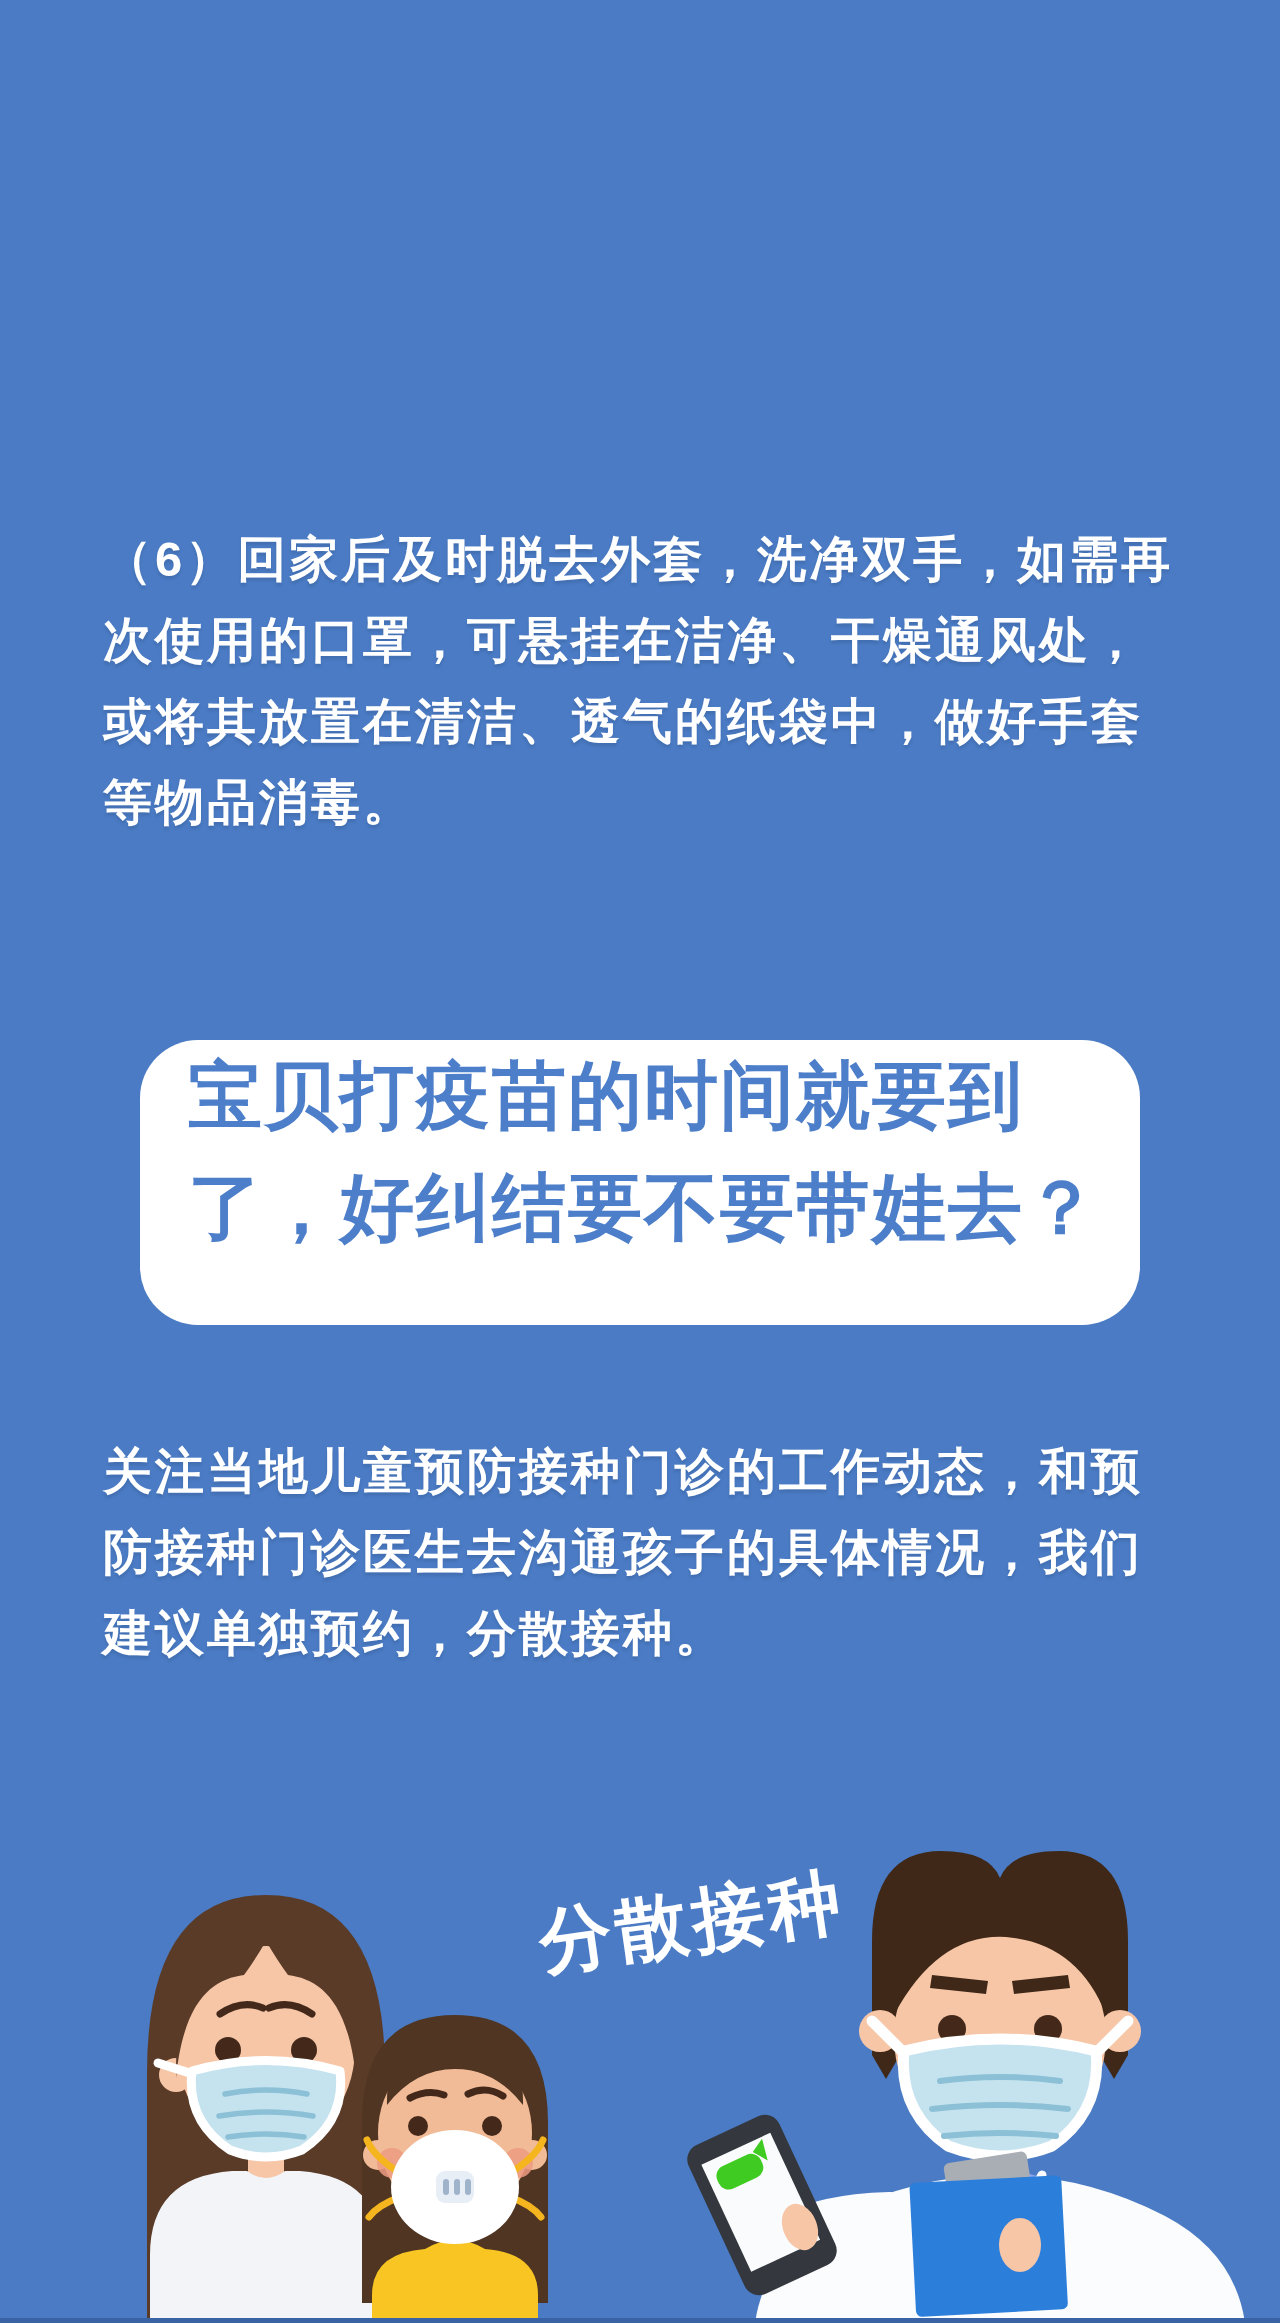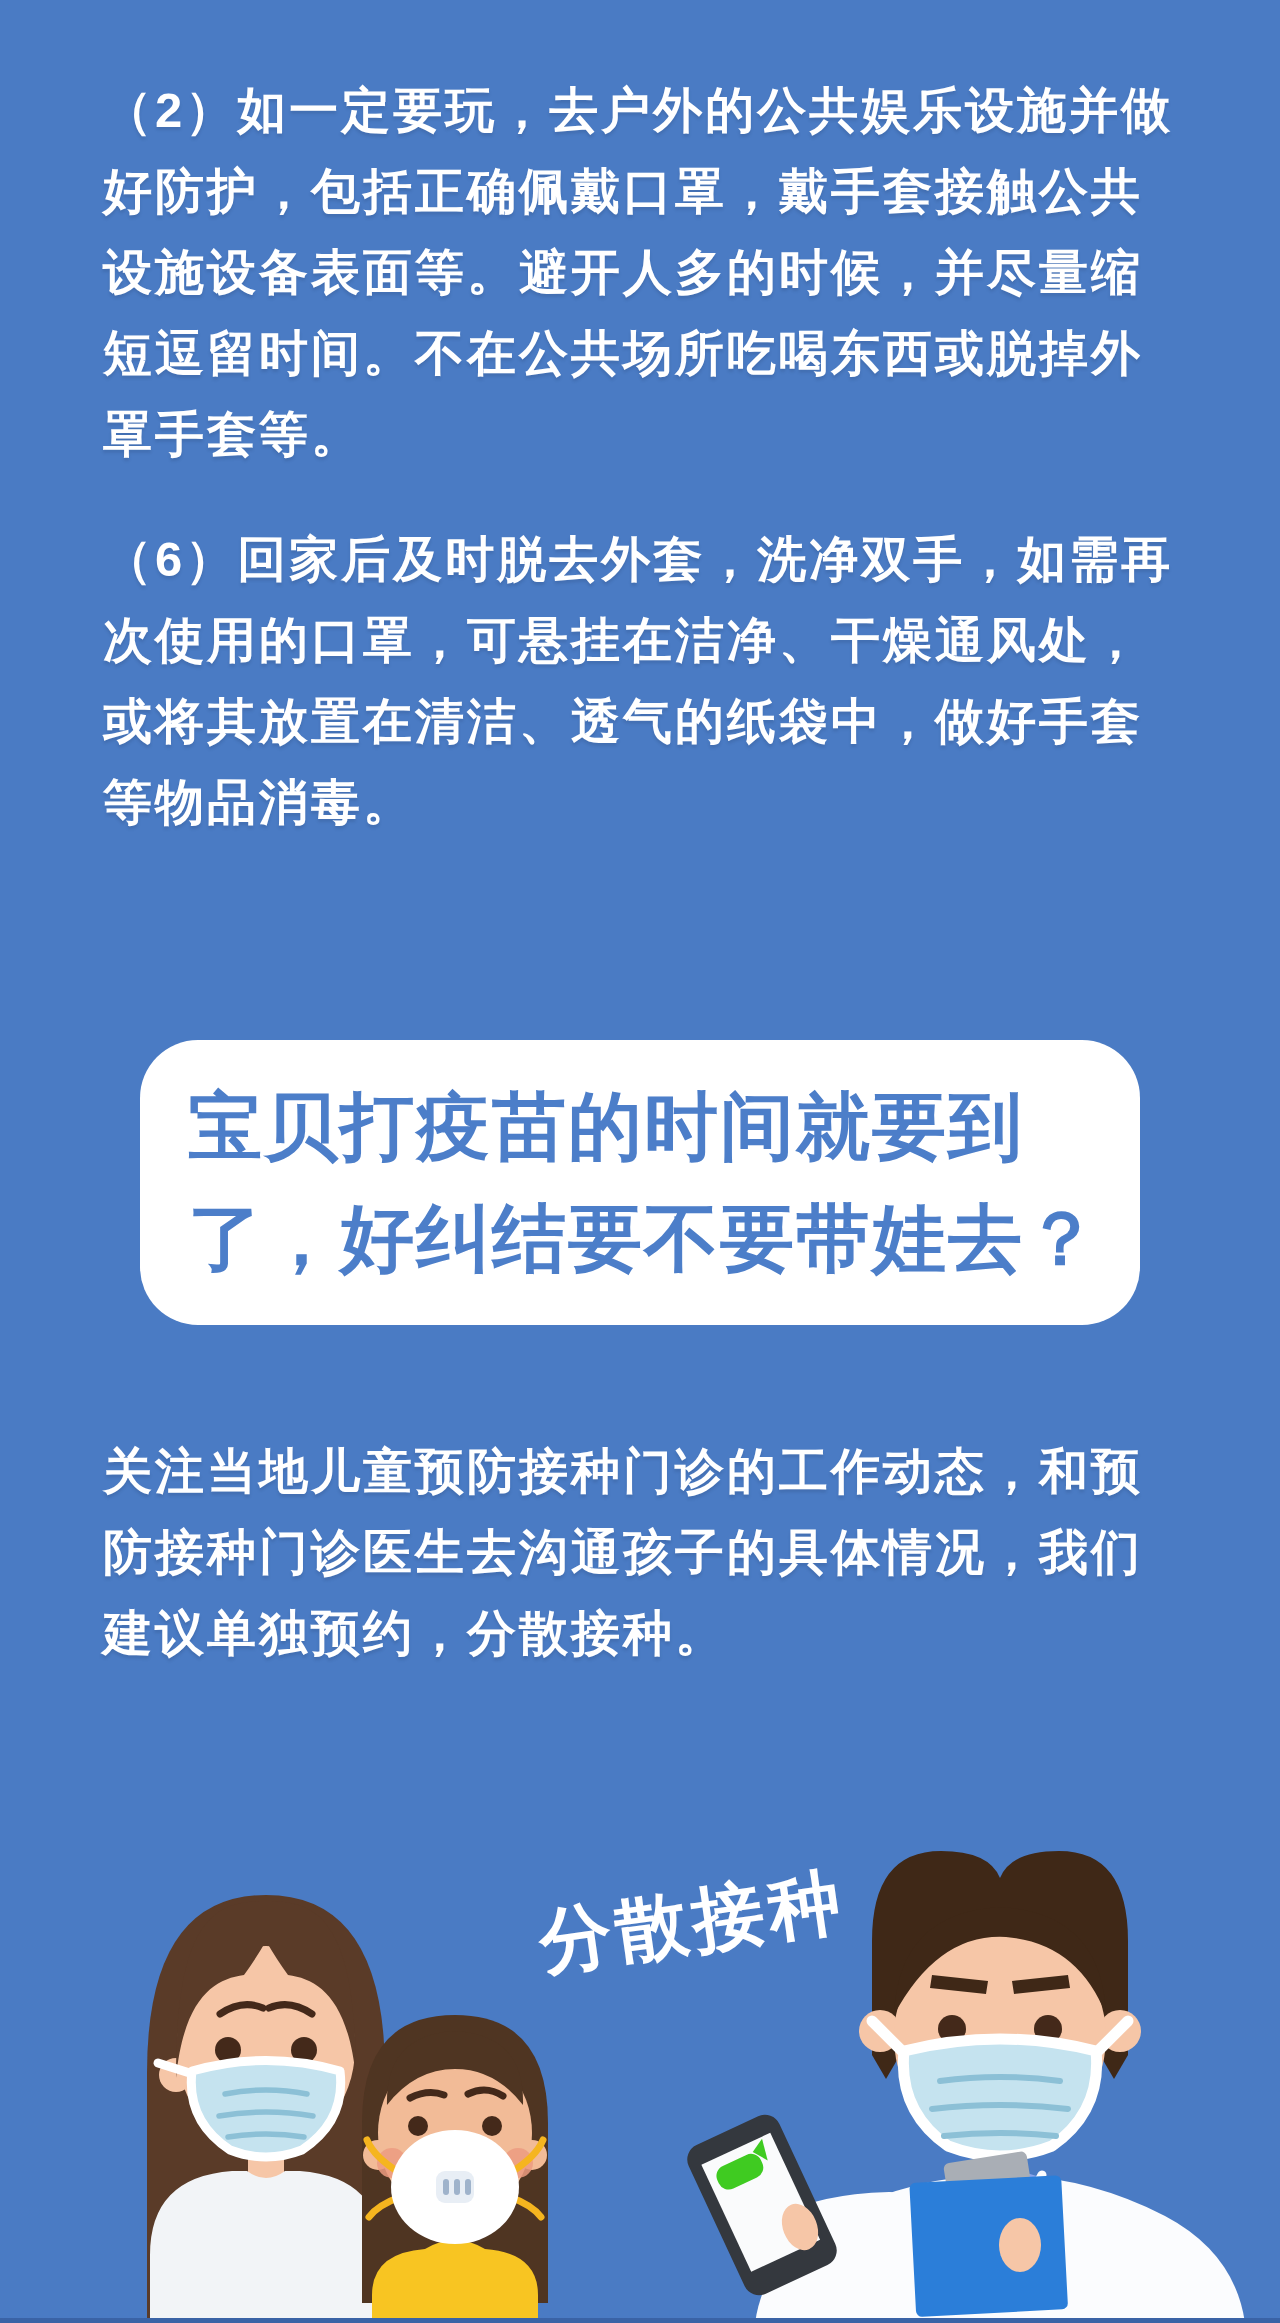--- a/index.html
+++ b/index.html
@@ -22,45 +22,40 @@
     color:var(--text);font-size:49px;font-weight:700;letter-spacing:3px;
     line-height:81px;white-space:pre;
     text-shadow:0 3px 3px rgba(35,58,95,.18);
   }
   .para-1{top:70px;}
   .para-2{top:519px;}
   .para-3{top:1431px;}
   .question-card{
     position:absolute;left:140px;top:1040px;width:1000px;height:285px;
     background:var(--card);border-radius:58px;
-    display:flex;align-items:center;
+    display:flex;
     box-sizing:border-box;padding-left:48px;
   }
   .question-title{
     color:var(--accent);font-size:74px;font-weight:800;letter-spacing:2px;
     line-height:112px;white-space:pre;
   }
   .caption{
     position:absolute;left:540px;top:1896px;
     color:#fff;font-size:72px;font-weight:800;letter-spacing:5px;
     transform:rotate(-8deg);transform-origin:left center;white-space:pre;
   }
   .illustration{position:absolute;left:0;top:1823px;width:1280px;height:500px;}
   .bottom-strip{position:absolute;left:0;bottom:0;width:100%;height:5px;background:var(--bottom);}
 </style>
 </head>
 <body>
 
 <div class="poster">
 
-  <div class="para para-1">（2）如一定要玩，去户外的公共娱乐设施并做
-好防护，包括正确佩戴口罩，戴手套接触公共
-设施设备表面等。避开人多的时候，并尽量缩
-短逗留时间。不在公共场所吃喝东西或脱掉外
-罩手套等。</div>
 
   <div class="para para-2">（6）回家后及时脱去外套，洗净双手，如需再
 次使用的口罩，可悬挂在洁净、干燥通风处，
 或将其放置在清洁、透气的纸袋中，做好手套
 等物品消毒。</div>
 
   <div class="question-card">
     <div class="question-title">宝贝打疫苗的时间就要到
 了，好纠结要不要带娃去？</div>
   </div>

